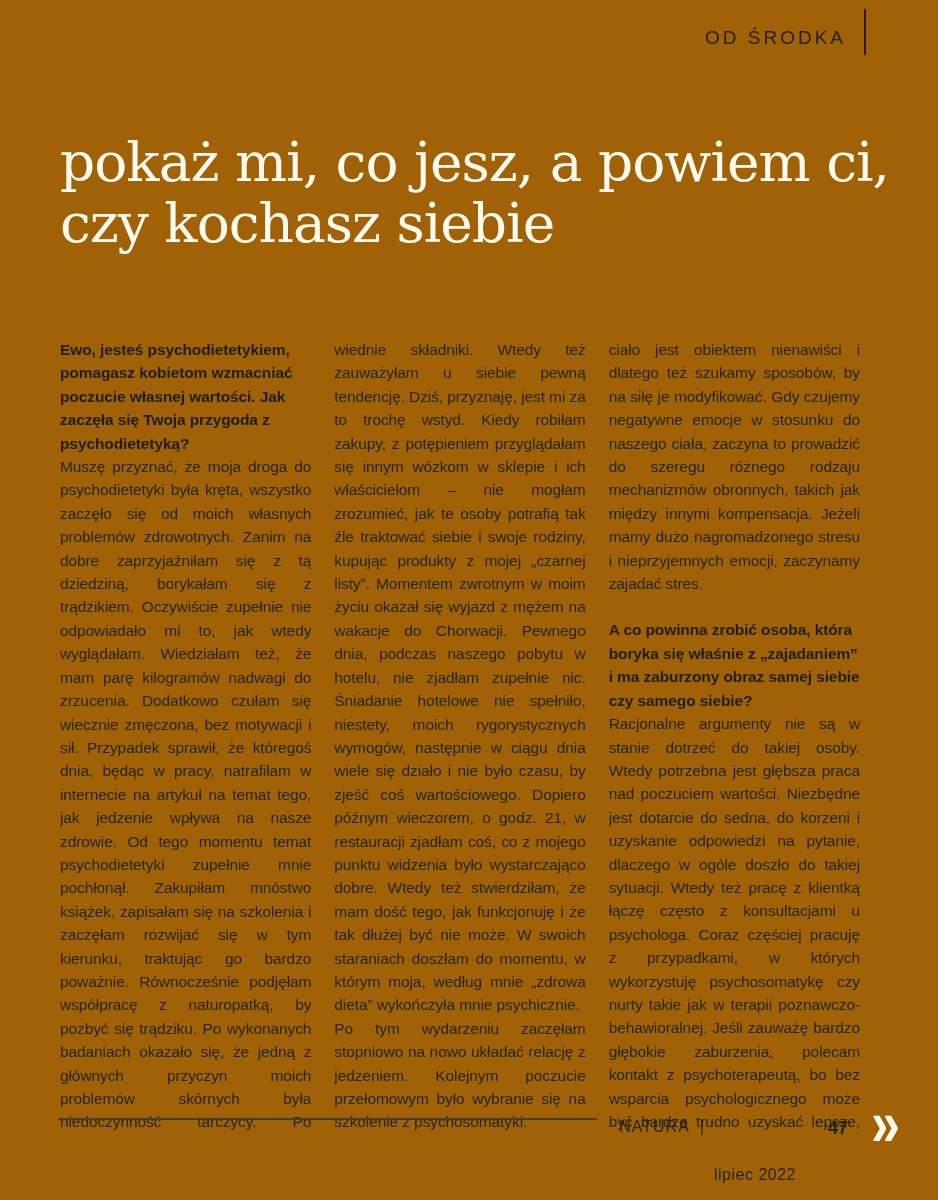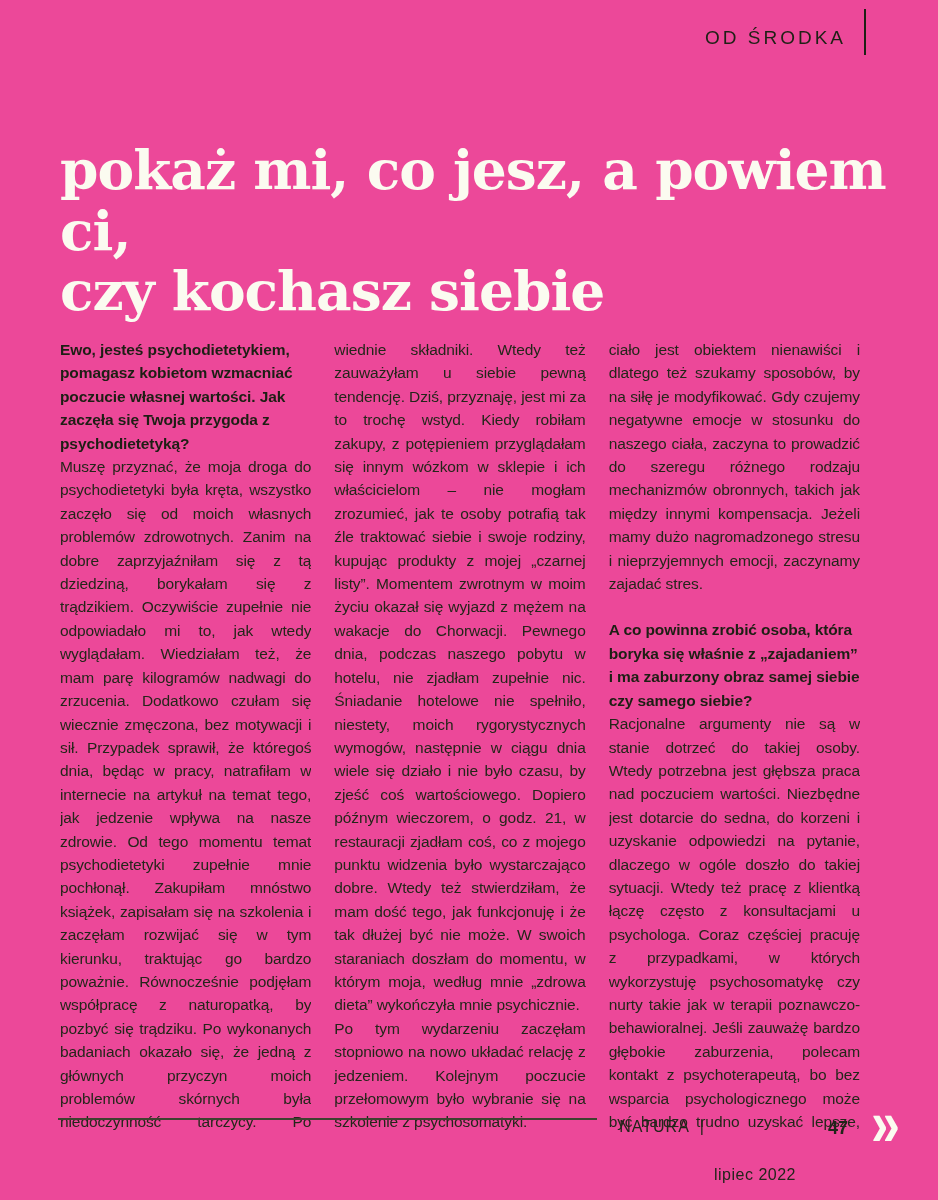--- a/index.html
+++ b/index.html
@@ -3,21 +3,21 @@
 <meta charset="utf-8">
 <style>
   * { margin: 0; padding: 0; box-sizing: border-box; }
   html, body { width: 938px; }
   body { font-family: "Liberation Sans", sans-serif; }
 
   .page {
     position: relative;
     width: 938px;
     height: 1200px;
-    background: #ec4899;
+    background: #a16207;
     color: #24261a;
     overflow: hidden;
   }
 
   
   .hdr-label {
     position: absolute;
     top: 27px;
     right: 92px;
     font-size: 19px;
@@ -30,24 +30,24 @@
     right: 72px;
     width: 2px;
     height: 46px;
     background: #1f2116;
   }
 
   
   .title {
     position: absolute;
     left: 60px;
-    top: 140px;
+    top: 132px;
     width: 830px;
     font-family: "DejaVu Serif", "Liberation Serif", serif;
-    font-weight: bold;
+    font-weight: normal;
     font-size: 55px;
     line-height: 1.1;
     letter-spacing: -1px;
     color: #fbfbf0;
   }
 
   
   .columns {
     position: absolute;
     left: 60px;

